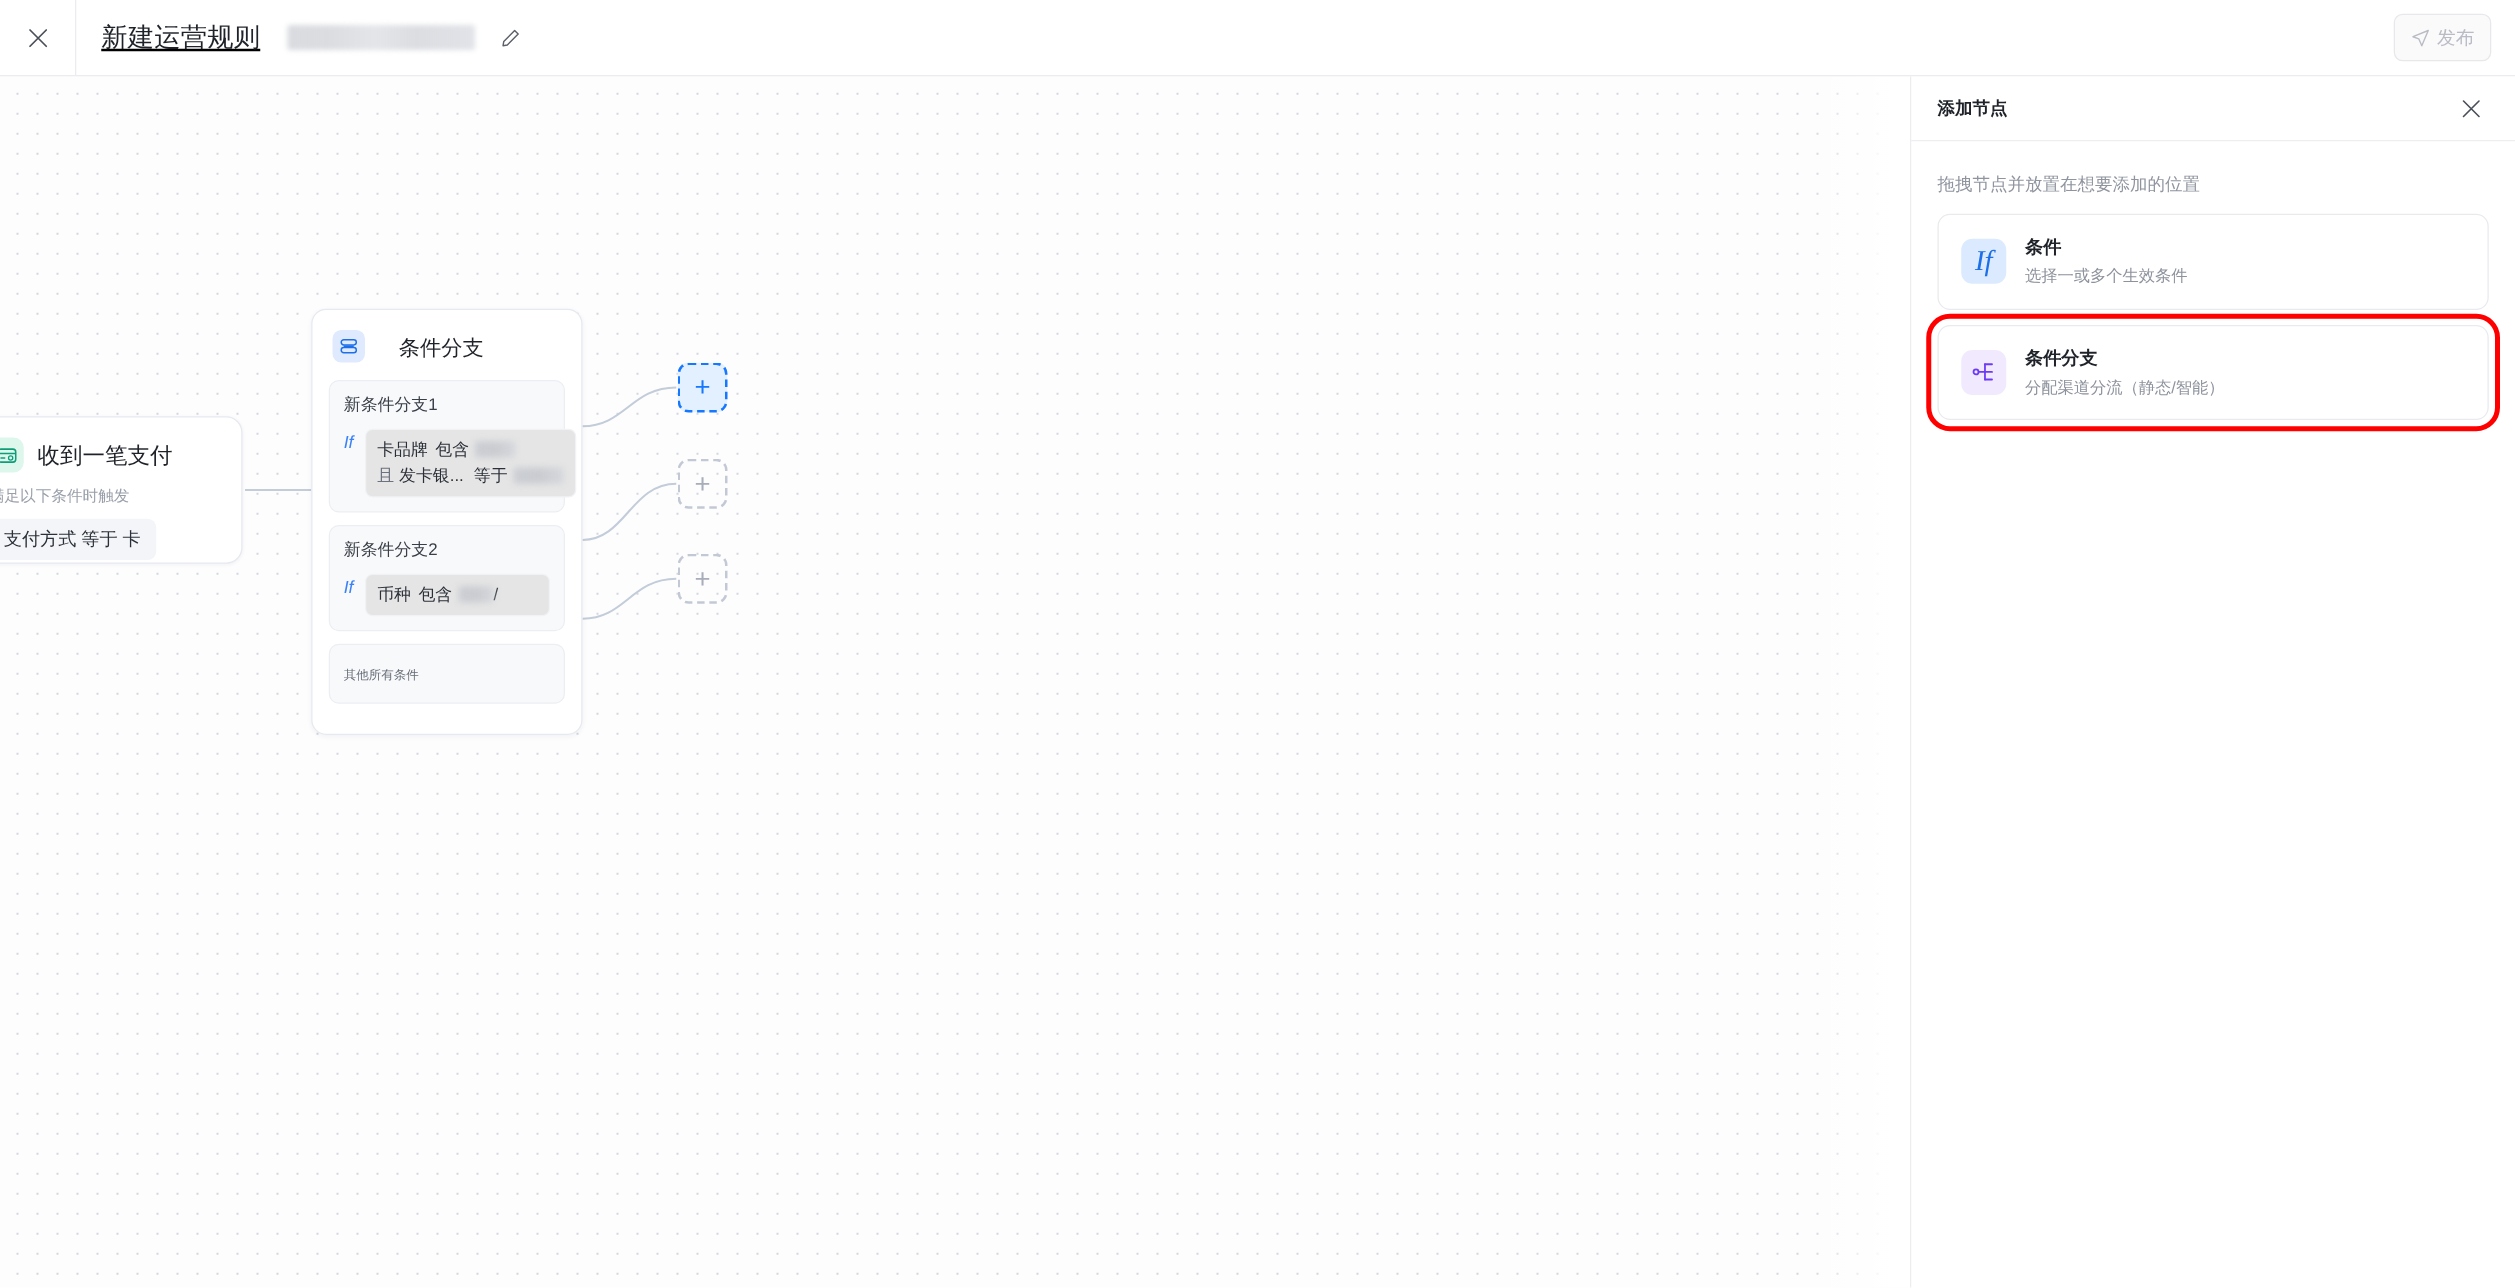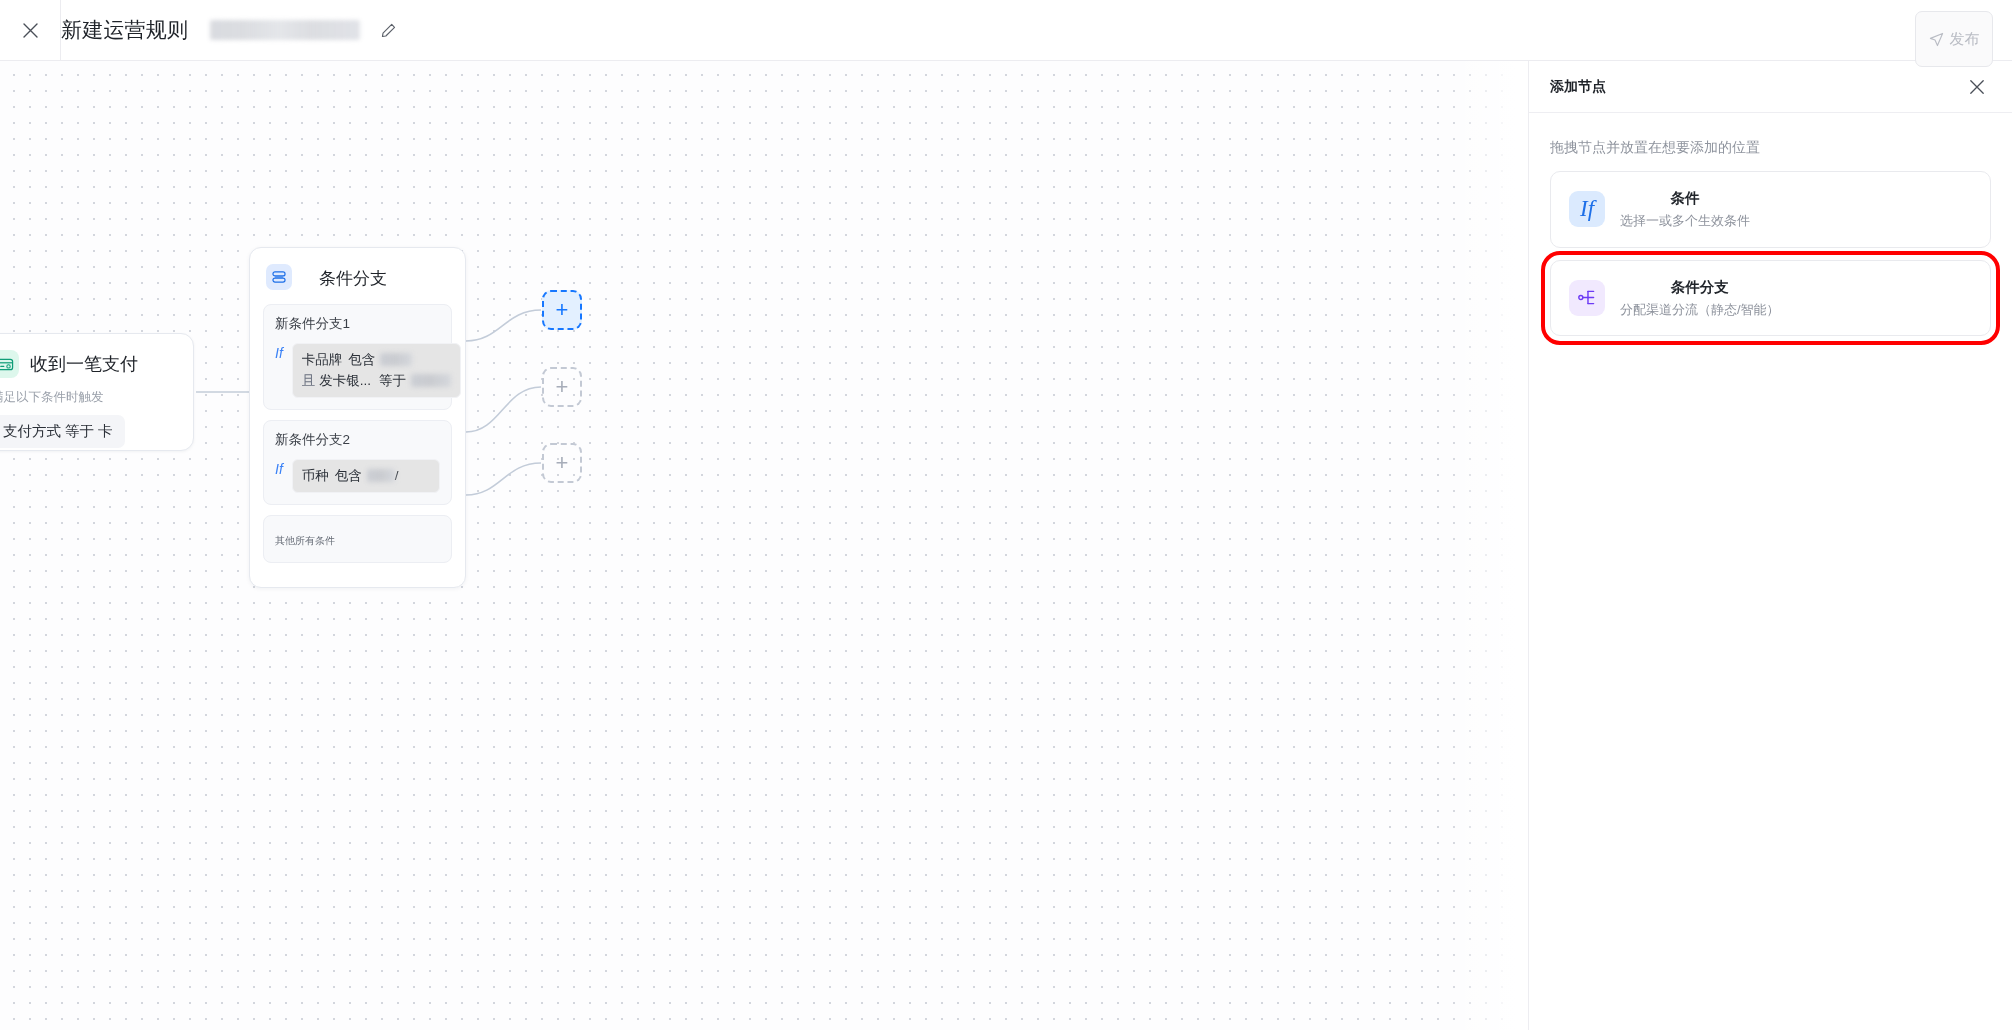--- a/index.html
+++ b/index.html
@@ -21,20 +21,22 @@
   }
   .close-btn {
     width: 61px; height: 60px;
     display: flex; align-items: center; justify-content: center;
     border-right: 1px solid #ececf0;
     cursor: pointer;
   }
   .close-btn svg { display: block; }
   .title-wrap {
     display: flex; align-items: center; gap: 20px;
+    margin-left: 20px;
+    text-decoration: underline;
   }
   .title-text {
     font-size: 21px; color: #1f2329; letter-spacing: .2px;
     white-space: nowrap;
   }
   .title-redacted {
     display: inline-block;
     width: 150px; height: 20px;
     margin-left: 2px;
     vertical-align: middle;
@@ -44,21 +46,21 @@
         rgba(215,217,222,.95) 0%,
         rgba(190,193,200,.55) 22%,
         rgba(225,227,231,.9) 46%,
         rgba(185,188,196,.5) 68%,
         rgba(220,222,228,.85) 100%);
     filter: blur(2.2px);
   }
   .edit-icon { cursor: pointer; display:flex; align-items:center; }
   .publish-btn {
     position: absolute; right: 19px; top: 11px;
-    width: 78px; height: 56px;
+    width: 78px; height: 38px;
     border: 1px solid #e7e8ec; border-radius: 7px;
     background: #fafafb;
     display: flex; align-items: center; justify-content: center; gap: 6px;
     color: #b9bcc4; font-size: 15px;
     cursor: not-allowed;
   }
 
   
   .canvas {
     position: absolute; top: 61px; left: 0;
@@ -216,21 +218,21 @@
     outline-offset: 5px;
   }
   .node-ico {
     width: 36px; height: 36px; border-radius: 9px;
     display: flex; align-items: center; justify-content: center;
     flex: 0 0 36px;
   }
   .node-ico.blue { background: #dbeafe; }
   .node-ico.purple { background: #f1e9fe; }
   .if-glyph { color: #1d6fe8; font-size: 23px; font-style: italic; font-family: "Liberation Serif", serif; }
-  .node-name { font-size: 14.5px; color: #1f2329; font-weight: 700; line-height: 1.45; text-align: center; }
+  .node-name { font-size: 14.5px; color: #1f2329; font-weight: 700; line-height: 1.45; }
   .node-desc { font-size: 13px; color: #8d929c; line-height: 1.5; margin-top: 2px; }
 </style>
 </head>
 <body>
 
 <div class="topbar">
   <div class="close-btn">
     <svg width="17" height="17" viewBox="0 0 17 17">
       <path d="M2 2 L15 15 M15 2 L2 15" stroke="#4a4f58" stroke-width="1.4" fill="none" stroke-linecap="round"></path>
     </svg>

